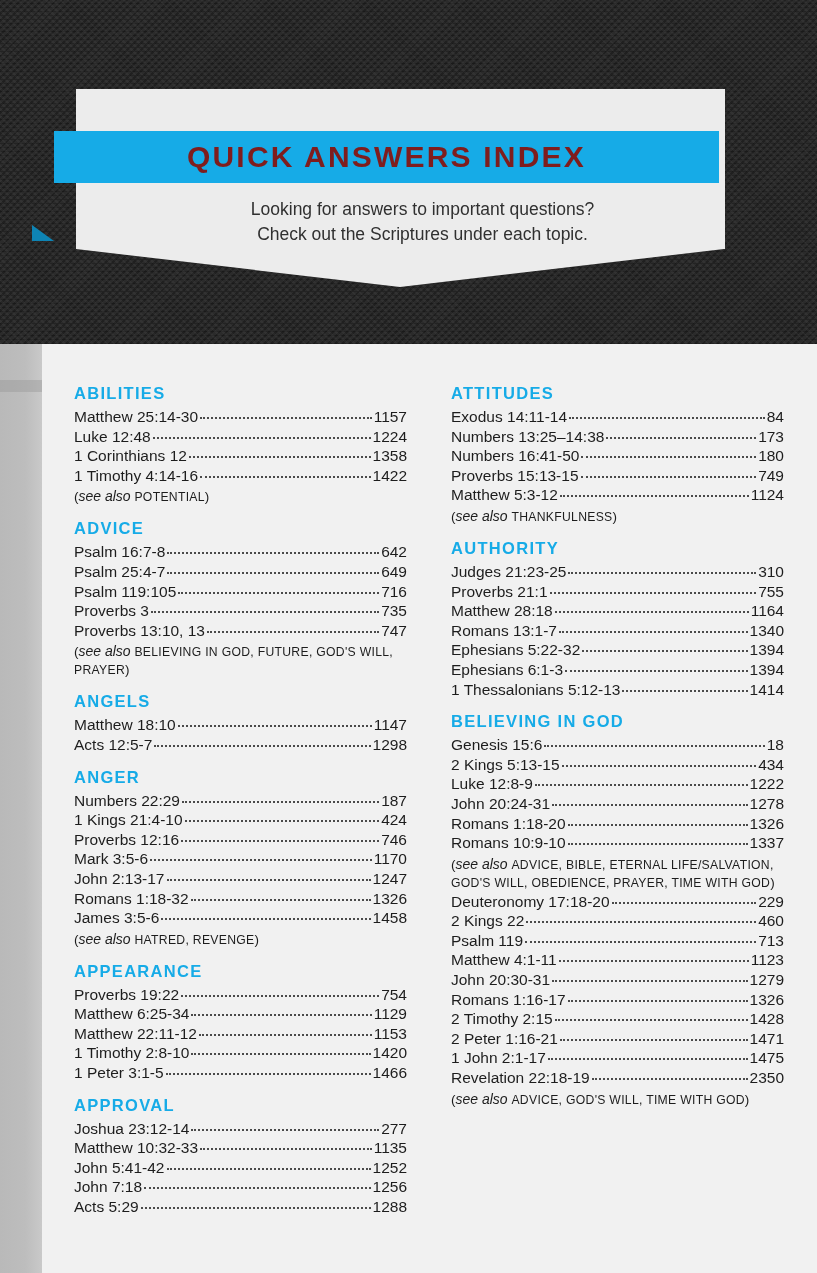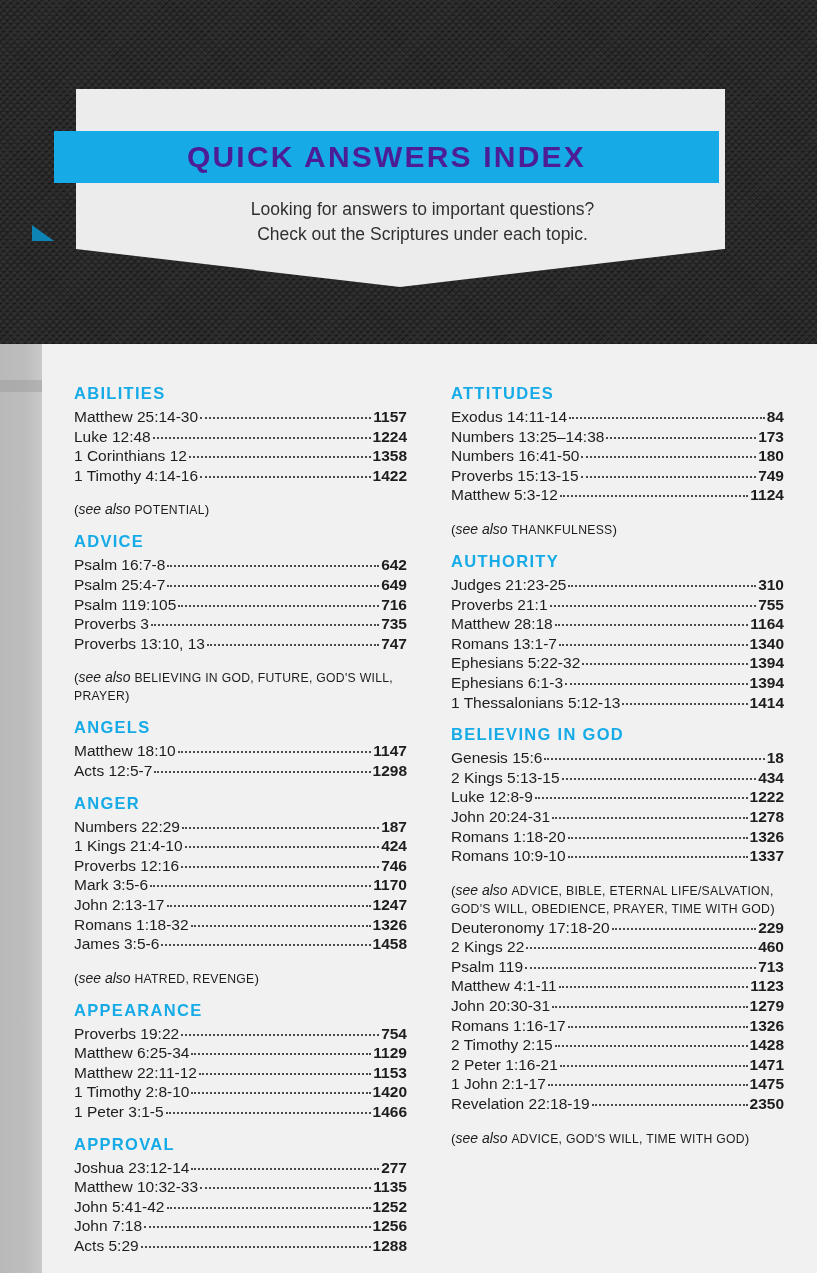--- a/index.html
+++ b/index.html
@@ -37,21 +37,21 @@
     position:absolute;left:-22px;top:42px;width:665px;height:52px;background:#16abe7;
   }
   .banner-tail{
     position:absolute;left:-22px;top:94px;width:0;height:0;
     border-left:22px solid #0e84b4;
     border-top:16px solid transparent;
   }
   .banner-title{
     position:absolute;left:0;top:0;width:665px;height:52px;
     display:flex;align-items:center;justify-content:center;
-    color:#4c1d95;font-size:30px;font-weight:bold;letter-spacing:2.2px;border-radius:9px;
+    color:#7f1d1d;font-size:30px;font-weight:bold;letter-spacing:2.2px;border-radius:9px;
   }
   .banner-sub{
     position:absolute;left:0;top:108px;width:693px;
     text-align:center;color:#303030;font-size:17.5px;line-height:25px;
   }
 
   
   .spine{position:absolute;left:0;top:344px;width:42px;height:929px;
     background:linear-gradient(to right,#b9b9b9 0%,#bdbdbd 60%,#c9c9c9 100%);}
   .spine-top{position:absolute;left:0;top:380px;width:42px;height:12px;background:#9a9a9a;opacity:.45;}
@@ -72,24 +72,24 @@
 
   .entry{
     display:flex;align-items:baseline;
     font-size:15.5px;color:#1d1d1d;line-height:19.6px;white-space:nowrap;
   }
   .entry .ref{flex:0 0 auto;}
   .entry .dots{
     flex:1 1 auto;margin:0 2px;overflow:hidden;height:13px;
     border-bottom:2px dotted #4a4a4a;transform:translateY(-3px);
   }
-  .entry .pg{flex:0 0 auto;text-align:center;font-weight:bold;}
+  .entry .pg{flex:0 0 auto;text-align:center;}
 
   .seealso{
-    font-size:13.5px;color:#1d1d1d;line-height:17px;margin-top:16px;
+    font-size:13.5px;color:#1d1d1d;line-height:17px;margin-top:3px;
   }
   .seealso i{font-style:italic;font-size:14px;}
   .seealso .caps{font-size:12.2px;letter-spacing:.3px;}
 </style>
 </head>
 <body>
 
 <div class="page">
 
   <div class="topband"></div>

